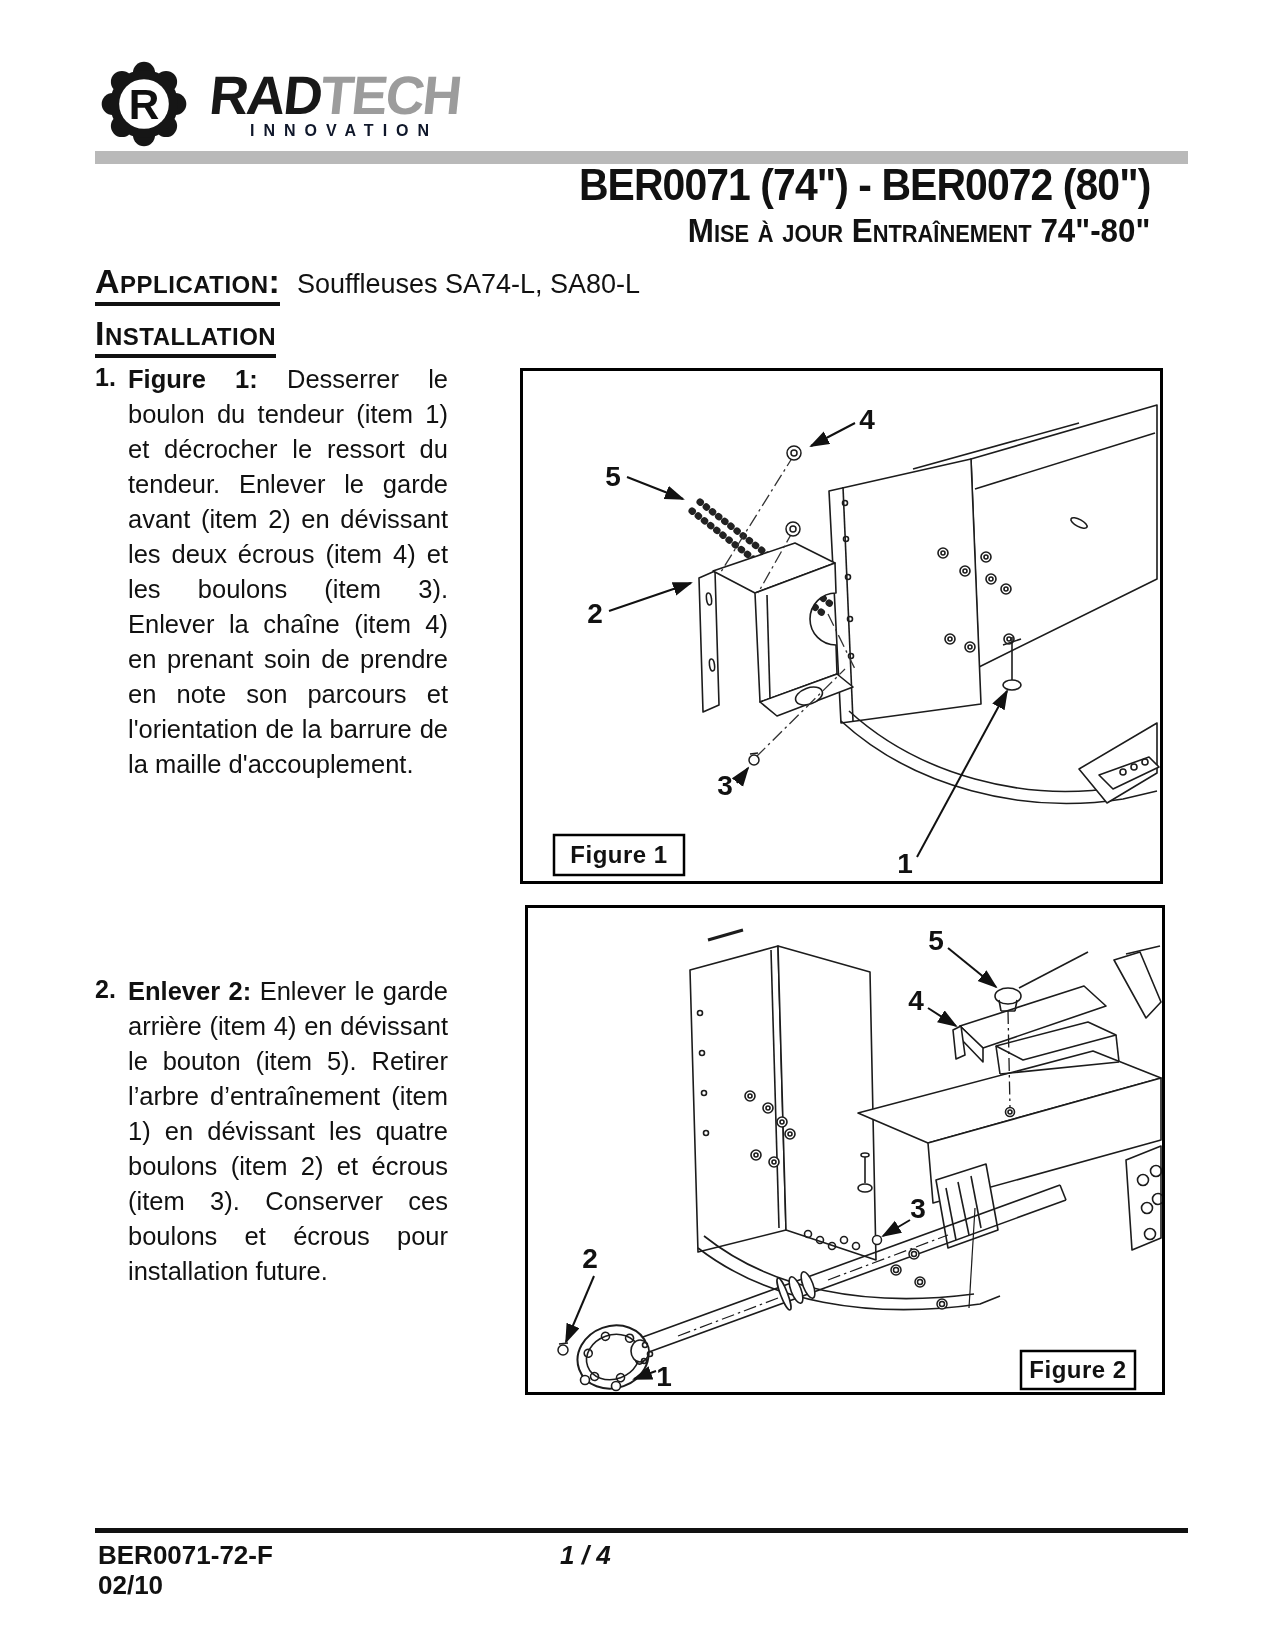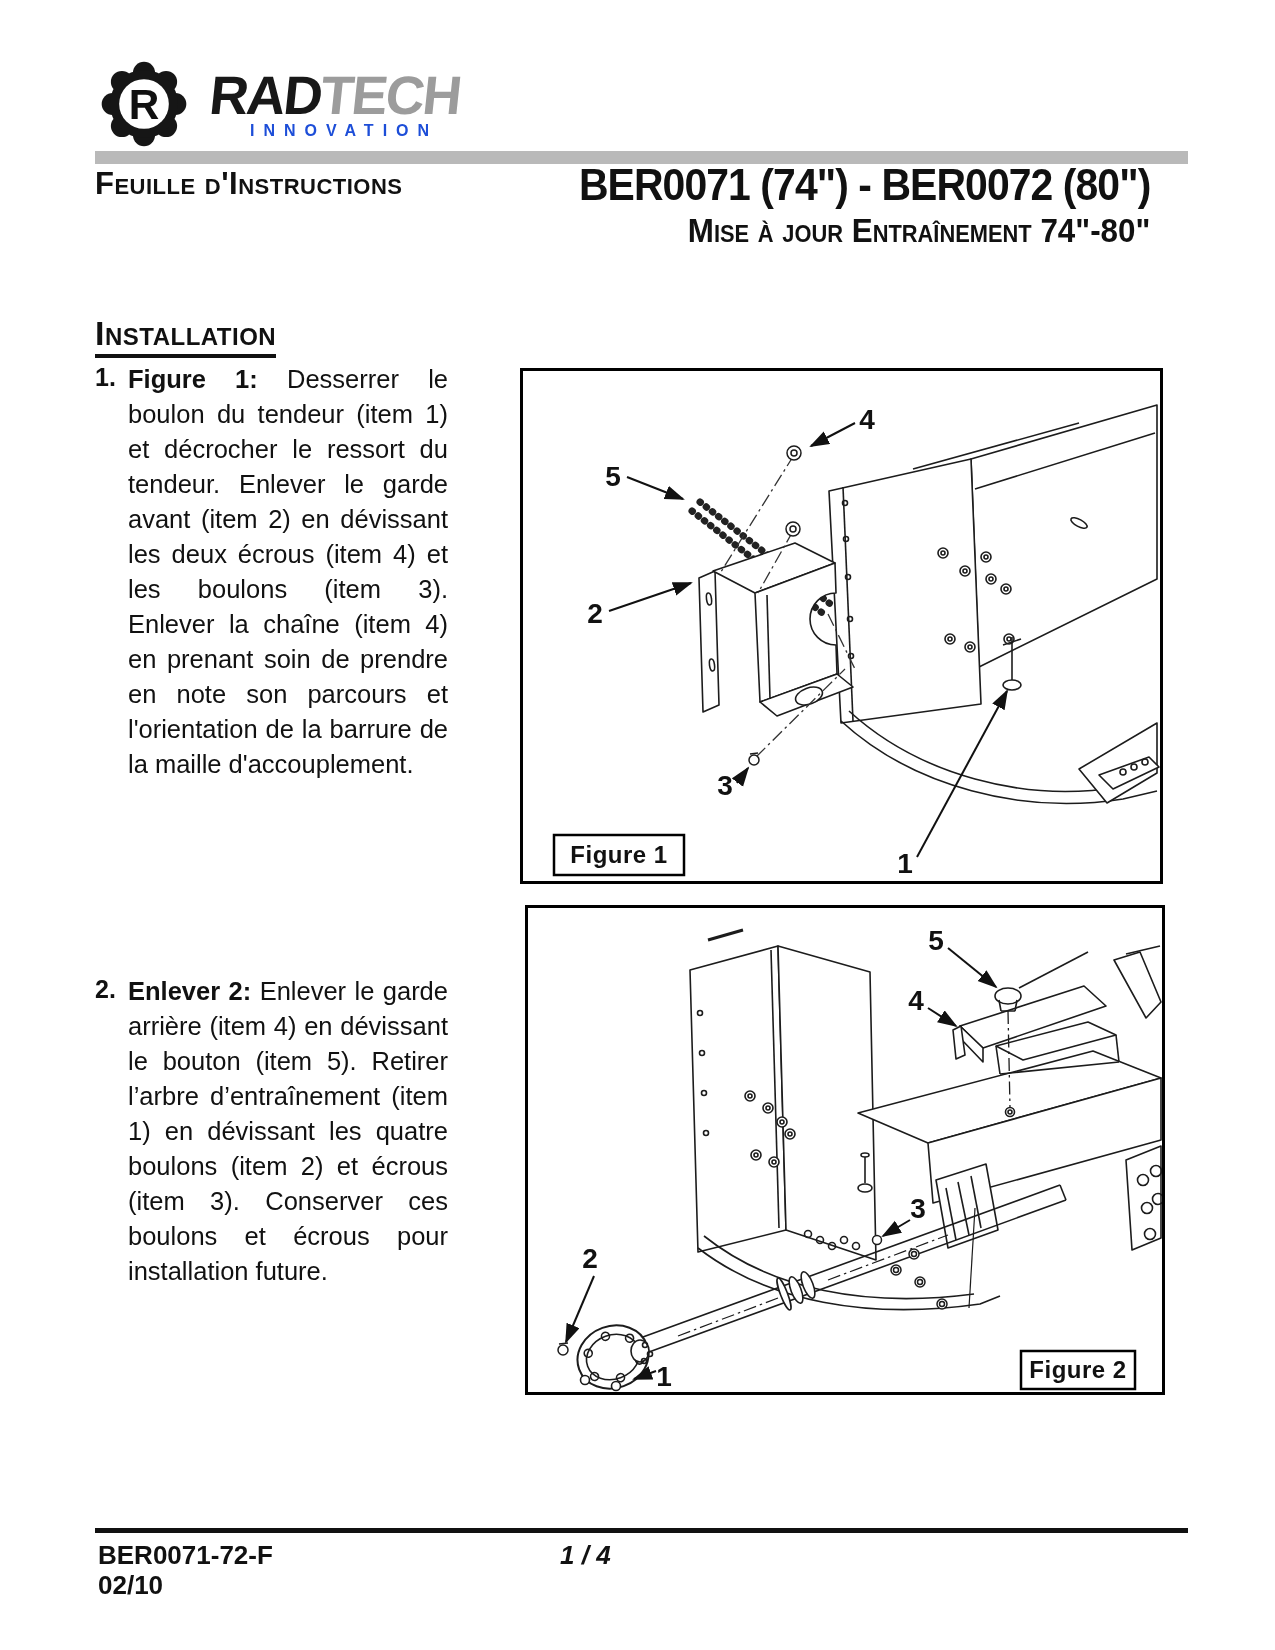--- a/index.html
+++ b/index.html
@@ -4,21 +4,21 @@
 <style>
   html,body{margin:0;padding:0;background:#e8e8e8;}
   .page{position:relative;width:1275px;height:1650px;background:#ffffff;margin:0 auto;
         font-family:"Liberation Sans",sans-serif;color:#111;overflow:hidden;}
   
   .logo{position:absolute;left:98px;top:56px;width:360px;height:96px;}
   .badge{position:absolute;left:0;top:2px;width:92px;height:92px;}
   .wordmark{position:absolute;left:112px;top:8px;font-weight:bold;font-size:54px;
             letter-spacing:-2px;transform:skewX(-6deg);white-space:nowrap;}
   .wm-rad{color:#181818;} .wm-tech{color:#9c9c9c;}
-  .wm-tag{position:absolute;left:152px;top:66px;color:#1d4ed8;font-size:16px;
+  .wm-tag{position:absolute;left:152px;top:66px;color:#0f172a;font-size:16px;
           font-weight:bold;letter-spacing:9px;}
   .graybar{position:absolute;left:95px;top:151px;width:1093px;height:13px;background:#b9b9b9;}
   
   .doc-type{position:absolute;left:95px;top:166px;font-weight:bold;font-size:31px;
             font-variant:small-caps;letter-spacing:.5px;}
   .title-block{position:absolute;right:125px;top:160px;text-align:right;}
   .title-main{font-weight:bold;font-size:44px;letter-spacing:-1px;
               transform:scaleX(.93);transform-origin:100% 50%;white-space:nowrap;}
   .title-sub{font-weight:bold;font-size:33px;font-variant:small-caps;margin-top:2px;
              transform:scaleX(.95);transform-origin:100% 50%;white-space:nowrap;}
@@ -64,26 +64,29 @@
         <circle cx="50" cy="50" r="37"></circle>
       </g>
       <circle cx="50" cy="50" r="27" fill="#ffffff"></circle>
       <text x="50" y="66" text-anchor="middle" font-size="46" font-weight="bold">R</text>
     </svg>
     <div class="wordmark"><span class="wm-rad">RAD</span><span class="wm-tech">TECH</span></div>
     <div class="wm-tag">INNOVATION</div>
   </div>
   <div class="graybar"></div>
 
-  <div class="doc-type">Feuille d'Instructions</div>
   <div class="title-block">
     <div class="title-main">BER0071 (74") - BER0072 (80")</div>
     <div class="title-sub">Mise à jour Entraînement 74"-80"</div>
   </div>
 
+  <div class="sec-line" style="top:262px;">
+    <span class="sec-head">Application:</span>
+    <span class="sec-value">Souffleuses SA74-L, SA80-L</span>
+  </div>
   <div class="sec-line" style="top:314px;">
     <span class="sec-head">Installation</span>
   </div>
 
   <div class="step" style="top:362px;">
     <div class="step-num">1.</div>
     <div class="step-text"><b>Figure 1:</b><span> Desserrer le boulon du tendeur (item 1) et décrocher le ressort du tendeur. Enlever le garde avant (item 2) en dévissant les deux écrous (item 4) et les boulons (item 3). Enlever la chaîne (item 4) en prenant soin de prendre en note son parcours et l'orientation de la barrure de la maille d'accouplement.</span></div>
   </div>
 
   <div class="step" style="top:974px;">

